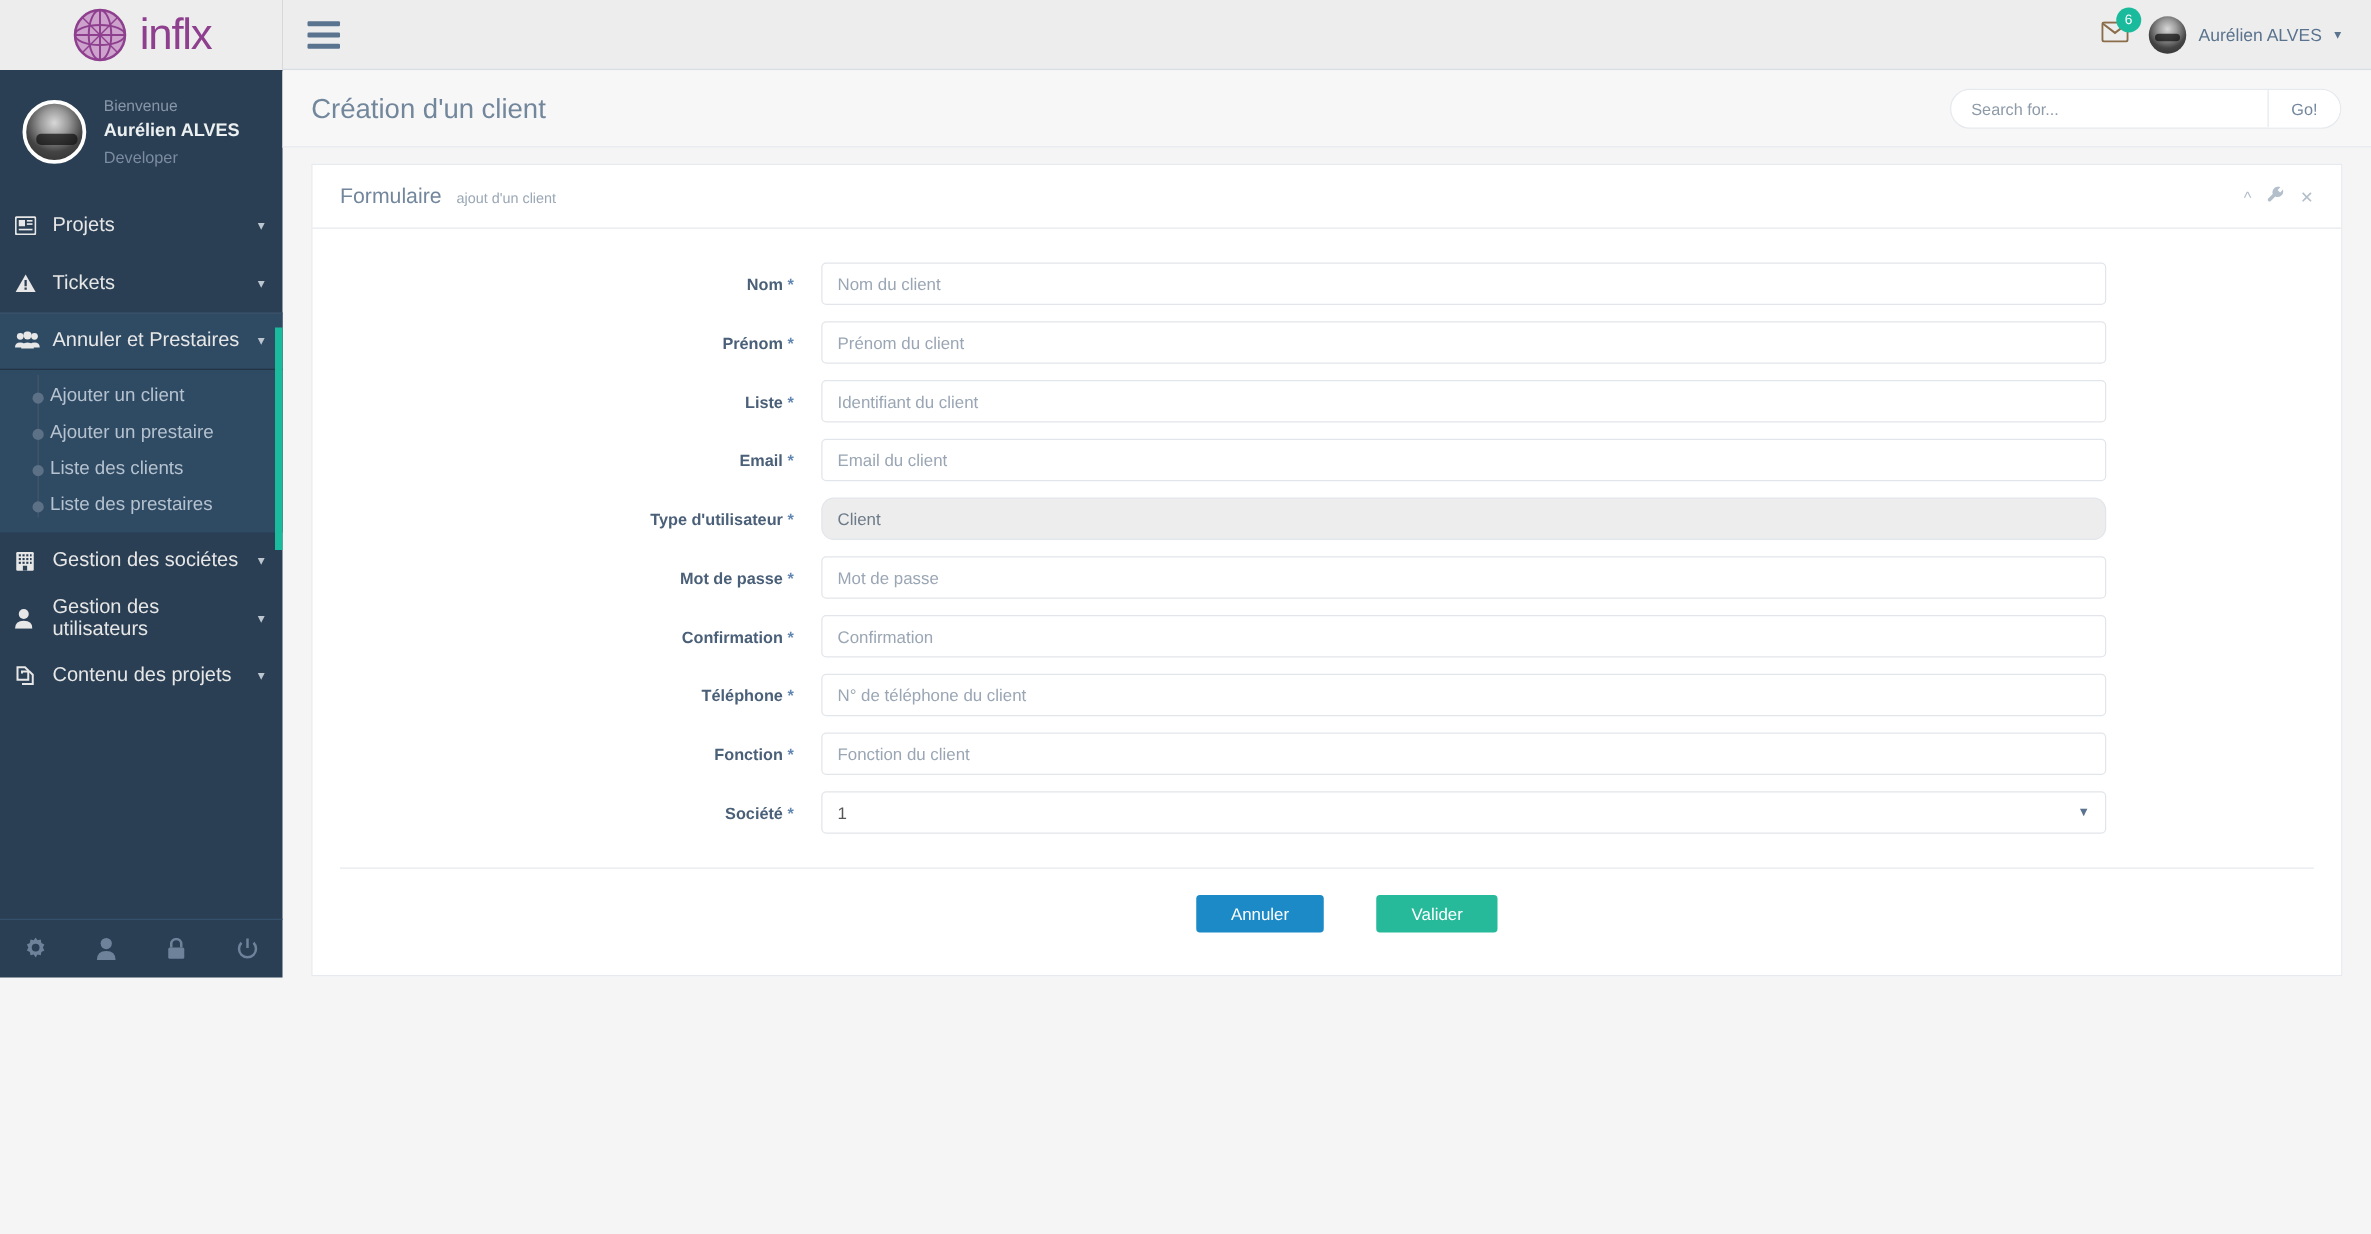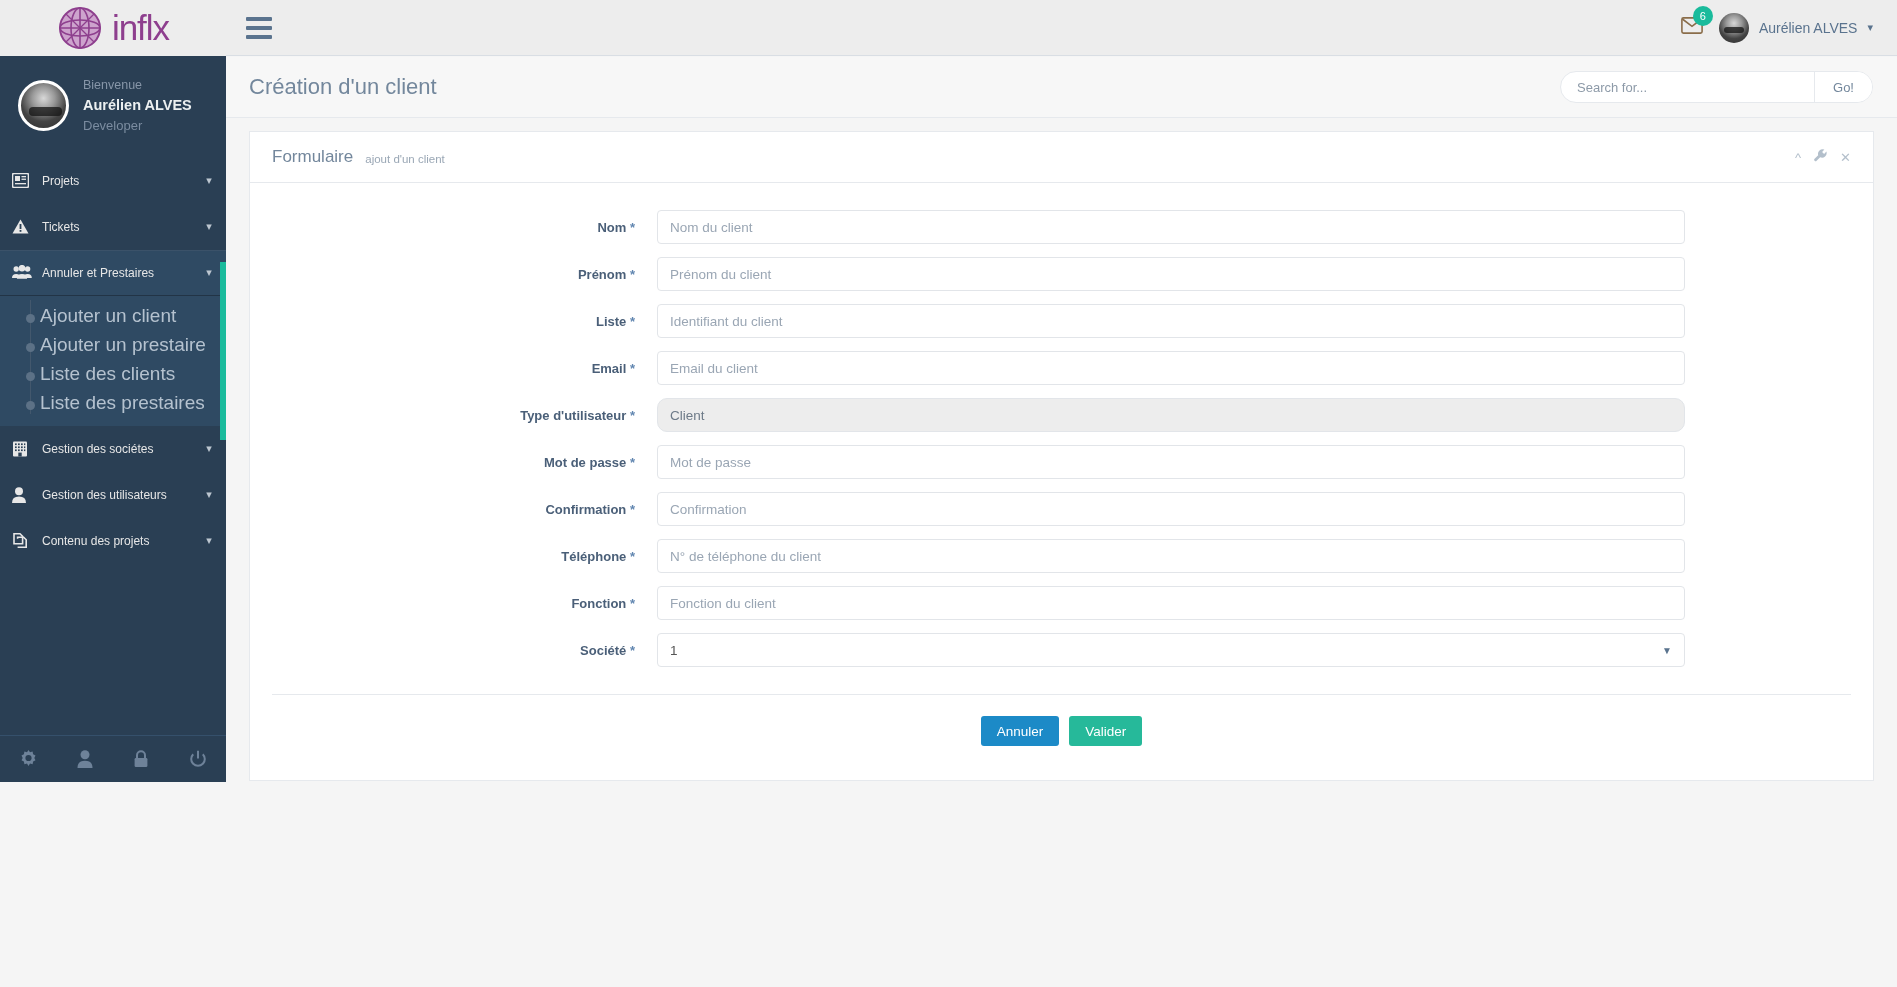--- a/index.html
+++ b/index.html
@@ -49,37 +49,37 @@
 
   .nav-item {
     height: 46px; display: flex; align-items: center;
     padding-left: 12px; cursor: pointer; position: relative;
     color: #E7E7E7;
   }
   .nav-item .ni-icon {
     width: 30px; display: flex; align-items: center; justify-content: flex-start;
     color: #E7E7E7; flex: none;
   }
-  .nav-item .ni-label { font-size: 12px; color: #E7E7E7; flex: 1; }
+  .nav-item .ni-label { font-size: 16px; color: #E7E7E7; flex: 1; }
   .nav-item .ni-chev {
     width: 34px; text-align: center; font-size: 11px; color: #bcc6d0;
   }
   .nav-item.active {
     background: #2f4a63;
     border-top: 1px solid #3b5269;
     border-bottom: 1px solid #223446;
   }
   #submenu { background: #2f4a63; padding: 6px 0 8px 0; position: relative; }
   #submenu::before {
     content: ""; position: absolute; left: 30px; top: 4px; bottom: 12px;
     width: 1px; background: #43586d;
   }
   .sub-item {
     height: 29px; display: flex; align-items: center;
-    padding-left: 40px; font-size: 19px; color: #b5c2cf;
+    padding-left: 40px; font-size: 15px; color: #b5c2cf;
     cursor: pointer; position: relative;
   }
   .sub-item::before {
     content: ""; position: absolute; left: 26px; top: 12px;
     width: 9px; height: 9px; border-radius: 50%;
     background: #5d7governments;
     background: #5d7governments;
     background: #5b7governments;
     background: #5c7186;
   }
@@ -213,24 +213,25 @@
   }
 
   #form-divider {
     margin: 27px 22px 0 22px; border-top: 1px solid #E6E9ED;
   }
   #form-actions {
     display: flex; justify-content: center; gap: 10px;
     padding: 21px 0 34px 0;
   }
   .btn {
-    height: 30px; padding: 0 16px;
+    height: 30px; padding: 0 28px;
     border: none; border-radius: 3px;
     font-size: 13.5px; color: #fff; cursor: pointer;
     font-family: inherit;
+    margin-left: 32px;
   }
   .btn-cancel { background: #1C8AC7; }
   .btn-submit { background: #26B99A; }
 </style>
 </head>
 <body>
 
 <div id="sidebar">
 
   <div id="brand">

